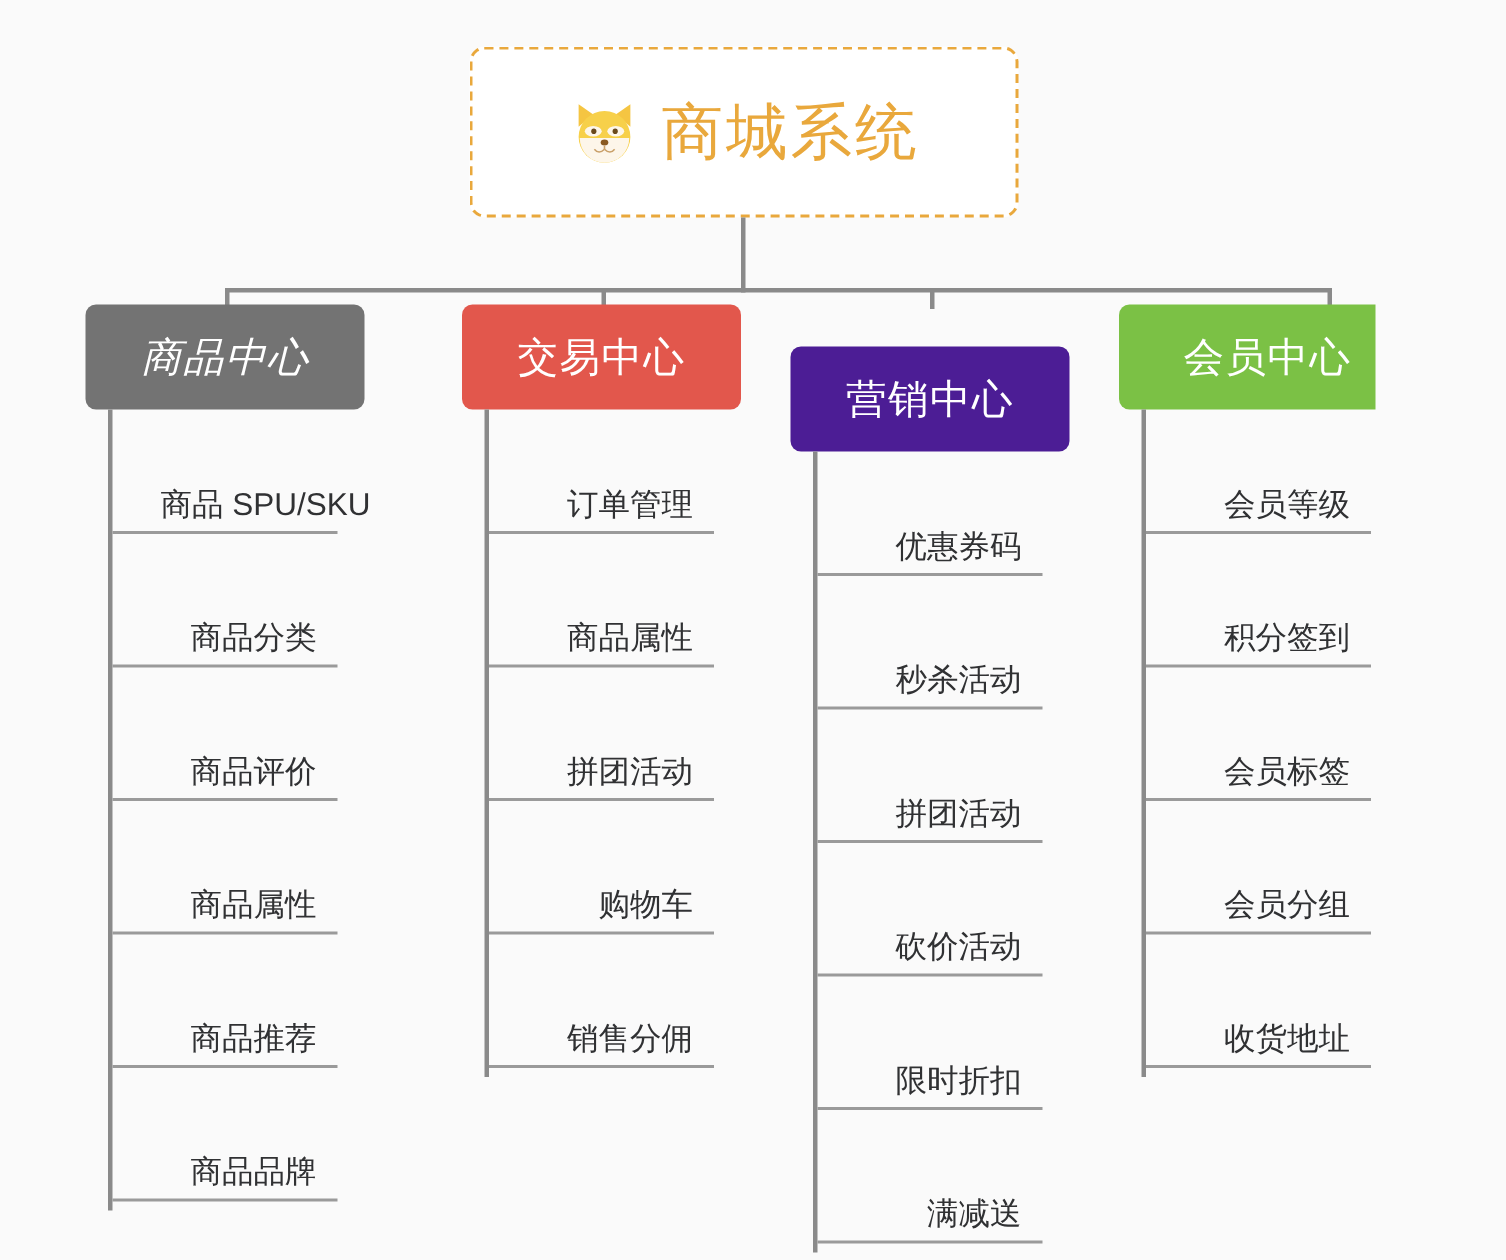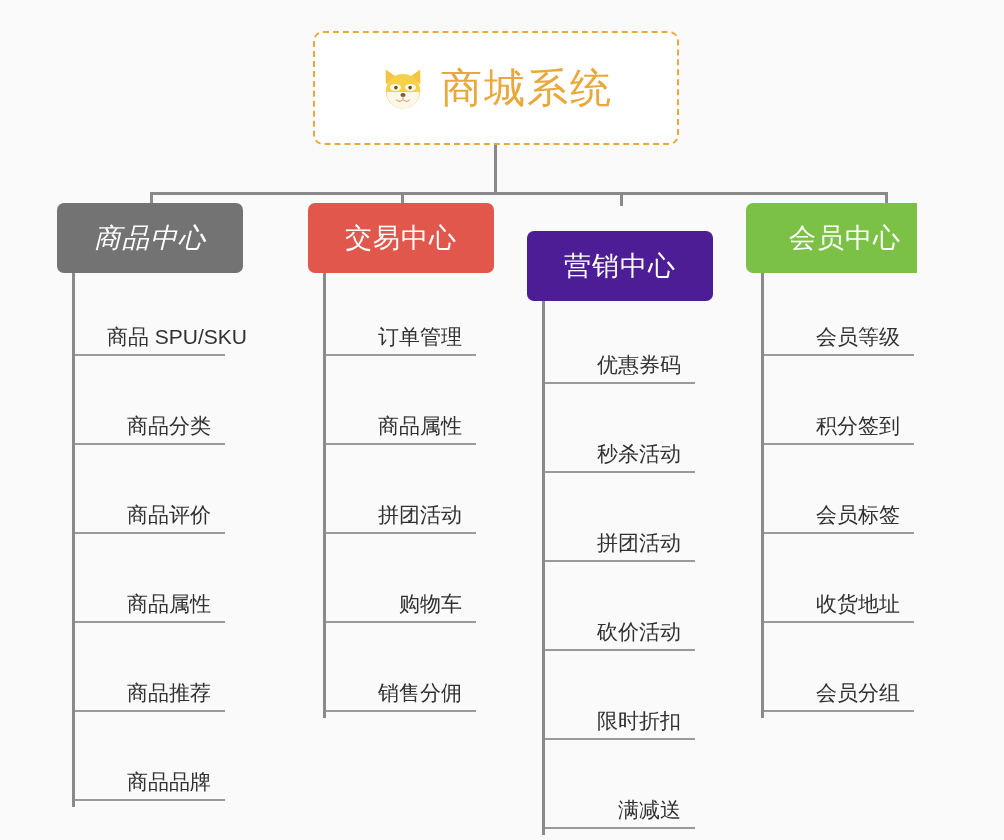--- a/index.html
+++ b/index.html
@@ -230,21 +230,21 @@
       <div class="leaf">
           <span class="leaf-label">会员等级</span>
         </div>
       <div class="leaf">
           <span class="leaf-label">积分签到</span>
         </div>
       <div class="leaf">
           <span class="leaf-label">会员标签</span>
         </div>
       <div class="leaf">
+          <span class="leaf-label">会员分组</span>
+        </div>
+      <div class="leaf">
           <span class="leaf-label">收货地址</span>
         </div>
-      <div class="leaf">
-          <span class="leaf-label">会员分组</span>
-        </div>
     </div>
   </div>
 
 </div>
 
 </body></html>

